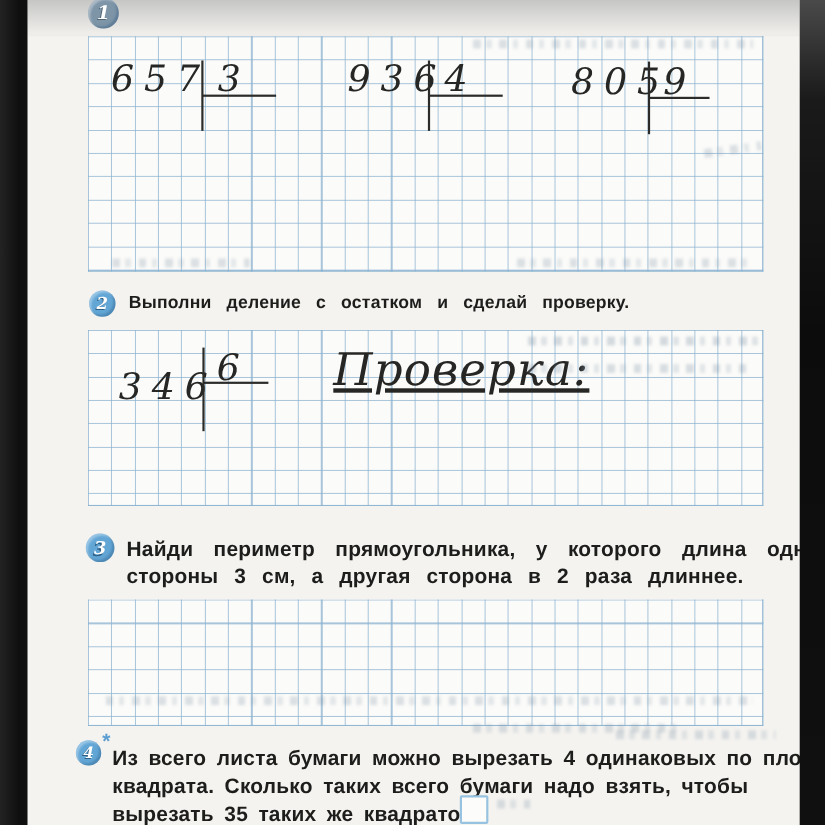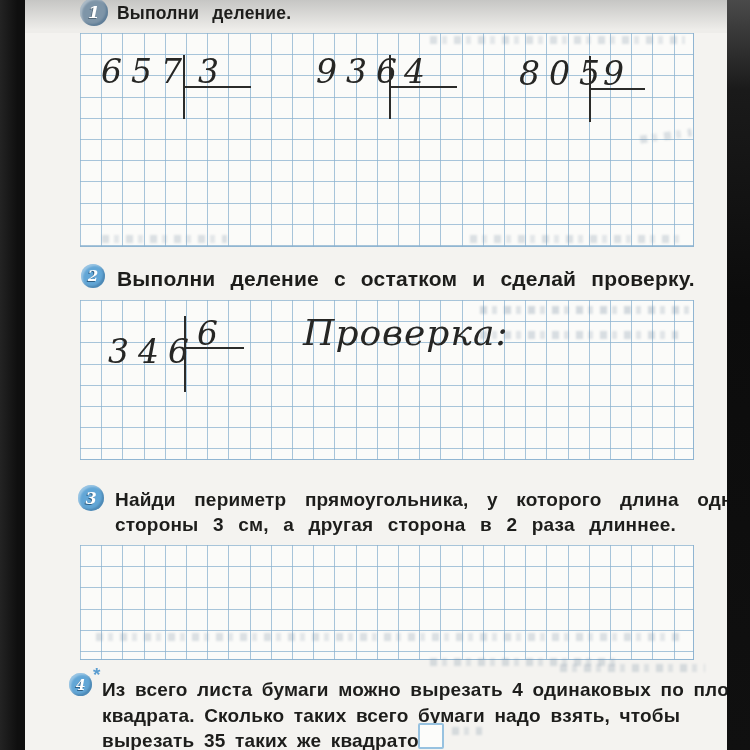--- a/index.html
+++ b/index.html
@@ -31,21 +31,21 @@
   }
   .badge.muted { background:#7e95a8; text-shadow:-1px 1px 0 rgba(70,90,105,.8); }
   .star { position:absolute; color:#5b9dd0; font:700 19px "Liberation Sans",sans-serif; }
   
   .tl { position:absolute; font-weight:700; color:#1d1d1b; white-space:nowrap;
     letter-spacing:.2px; }
   
   .hw { position:absolute; font-family:"DejaVu Serif", serif; font-style:italic;
     color:#262624; white-space:nowrap; }
   .num { font-size:33px; letter-spacing:9px; line-height:1; }
-  .script { font-size:36px; letter-spacing:1px; }
+  .script { font-size:41px; letter-spacing:1px;text-decoration:underline; }
   
   .dvl { position:absolute; width:2px; background:#2b2b29; }
   .dhl { position:absolute; height:2px; background:#2b2b29; }
   
   .ansbox { position:absolute; width:22px; height:22px; background:#fcfcfa;
     border:2px solid #97c2e0; border-radius:2px; }
   
   .bleed { position:absolute; height:8px; opacity:.45; filter:blur(1.3px);
     background:repeating-linear-gradient(90deg, rgba(120,140,160,.55) 0 7px,
       transparent 7px 12px, rgba(120,140,160,.4) 12px 17px, transparent 17px 24px); }
@@ -57,41 +57,40 @@
 
   <div class="topband"></div>
 
   <div class="grid" style="top:33px;height:213px;"></div>
   <div class="grid" style="top:300px;height:159px;"></div>
   <div class="grid" style="top:545px;height:114px;"></div>
 
   <div class="badge muted" style="left:80px;top:-2px;width:28px;height:28px;font-size:17px;">
     <span>1</span>
   </div>
-  <div class="tl" style="left:117px;top:3px;font-size:17.5px;word-spacing:8px;">Выполни деление.</div>
 
   <span class="hw num" style="left:101px;top:55px;">657</span>
   <span class="dvl" style="left:183px;top:55px;height:64px;"></span>
   <span class="dhl" style="left:184px;top:86px;width:67px;"></span>
   <span class="hw num" style="left:198px;top:55px;">3</span>
 
   <span class="hw num" style="left:316px;top:55px;">936</span>
   <span class="dvl" style="left:389px;top:55px;height:64px;"></span>
   <span class="dhl" style="left:390px;top:86px;width:67px;"></span>
   <span class="hw num" style="left:404px;top:55px;">4</span>
 
   <span class="hw num" style="left:519px;top:57px;">805</span>
   <span class="dvl" style="left:589px;top:56px;height:66px;"></span>
   <span class="dhl" style="left:590px;top:88px;width:55px;"></span>
   <span class="hw num" style="left:603px;top:57px;">9</span>
 
   <div class="badge" style="left:81px;top:264px;width:24px;height:24px;font-size:15px;">
     <span>2</span>
   </div>
-  <div class="tl" style="left:117px;top:267px;font-size:21px;word-spacing:9px;">Выполни деление с остатком и сделай проверку.</div>
+  <div class="tl" style="left:117px;top:267px;font-size:16px;word-spacing:9px;">Выполни деление с остатком и сделай проверку.</div>
 
   <span class="hw num" style="left:108px;top:317px;margin-top:18px;">346</span>
   <span class="dvl" style="left:184px;top:316px;height:76px;"></span>
   <span class="dhl" style="left:185px;top:347px;width:59px;"></span>
   <span class="hw num" style="left:197px;top:317px;">6</span>
 
   <span class="hw script" style="left:303px;top:312px;">Проверка:</span>
 
   <div class="badge" style="left:78px;top:485px;width:26px;height:26px;font-size:16px;">
     <span>3</span>

